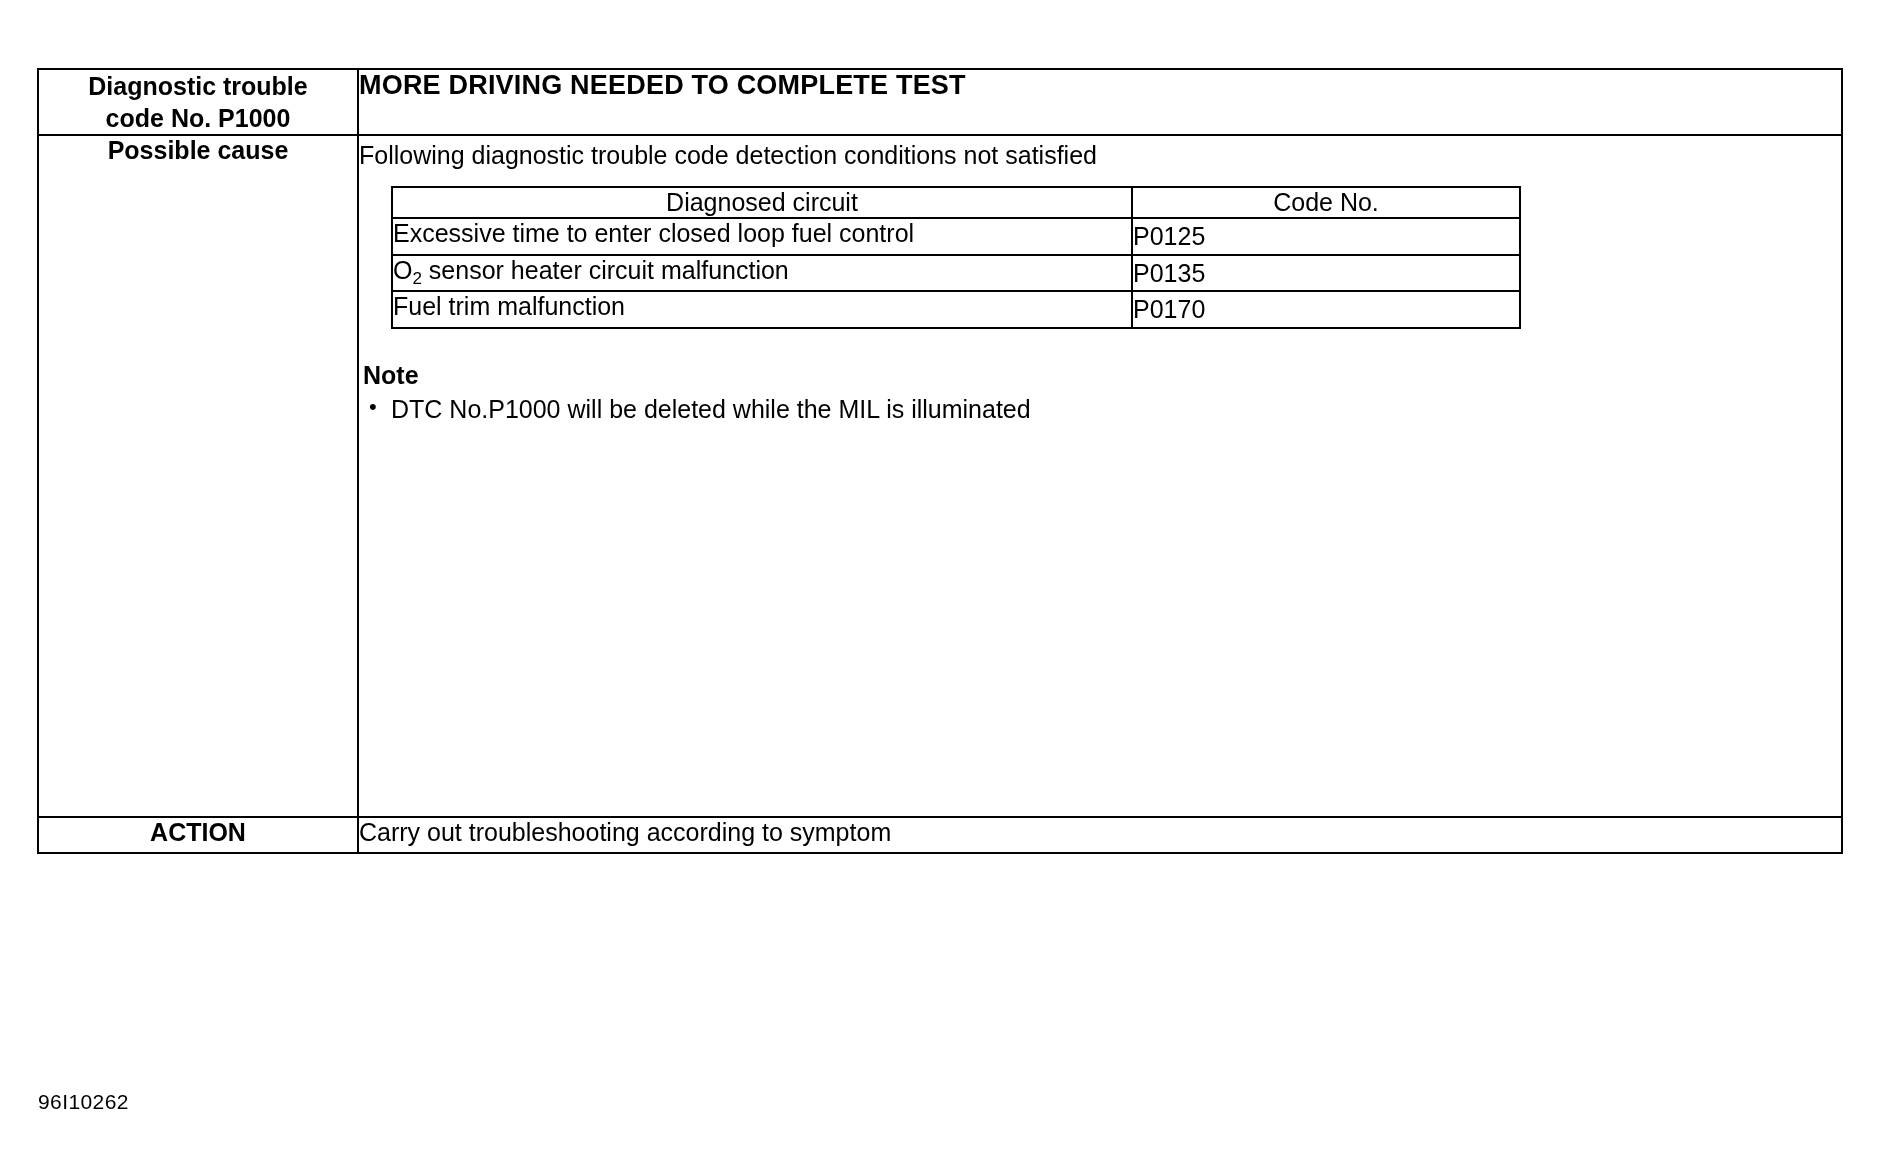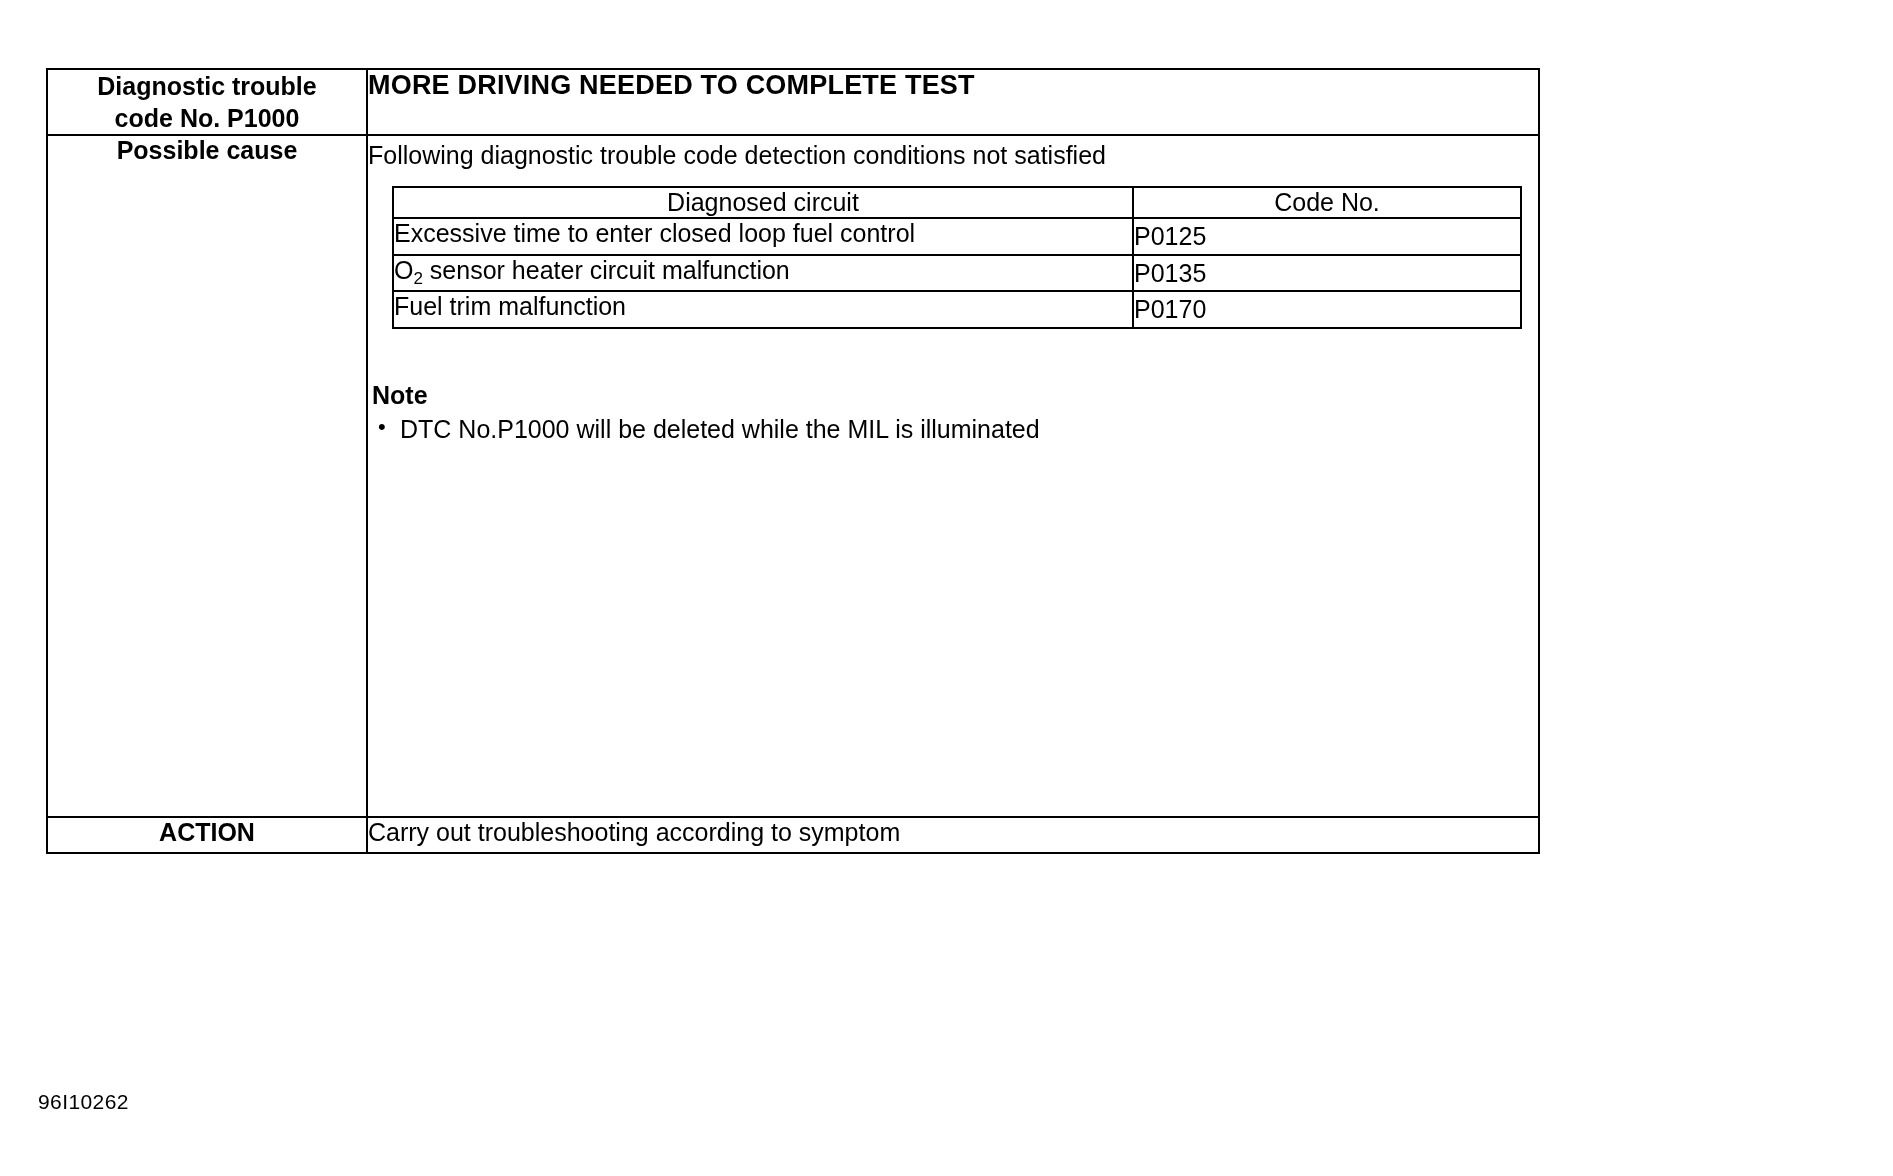--- a/index.html
+++ b/index.html
@@ -19,23 +19,23 @@
   .page {
     position: absolute;
     left: 0; top: 0;
     width: 1893px;
     height: 1176px;
   }
 
   
   .main-table {
     position: absolute;
-    left: 46px;
+    left: 37px;
     top: 68px;
-    width: 1494px;
+    width: 1806px;
     border-collapse: collapse;
     table-layout: fixed;
   }
   .main-table td {
     border: 2px solid #000;
     vertical-align: top;
     padding: 0;
   }
   .main-table .col-label { width: 320px; }
 
@@ -69,21 +69,21 @@
     padding: 12px 0 10px 14px;
     font-size: 25px;
   }
   .intro-line {
     font-size: 25px;
     line-height: 1.2;
     margin: 4px 0 16px 0;
   }
 
   
-  .inner-wrap { padding-left: 24px; padding-right: 34px; }
+  .inner-wrap { padding-left: 32px; padding-right: 34px; }
   .inner-table {
     width: 1128px;
     border-collapse: collapse;
     table-layout: fixed;
   }
   .inner-table td, .inner-table th {
     border: 2px solid #000;
     font-weight: normal;
     font-size: 25px;
     padding: 0;
@@ -112,21 +112,21 @@
 
   sub {
     font-size: 0.68em;
     vertical-align: baseline;
     position: relative;
     top: 5px;
   }
 
   
   .note-block {
-    margin: 52px 0 0 4px;
+    margin: 32px 0 0 4px;
     font-size: 25px;
   }
   .note-title {
     font-weight: bold;
     font-size: 25px;
     margin-bottom: 4px;
   }
   .note-list {
     margin: 0;
     padding: 0;

